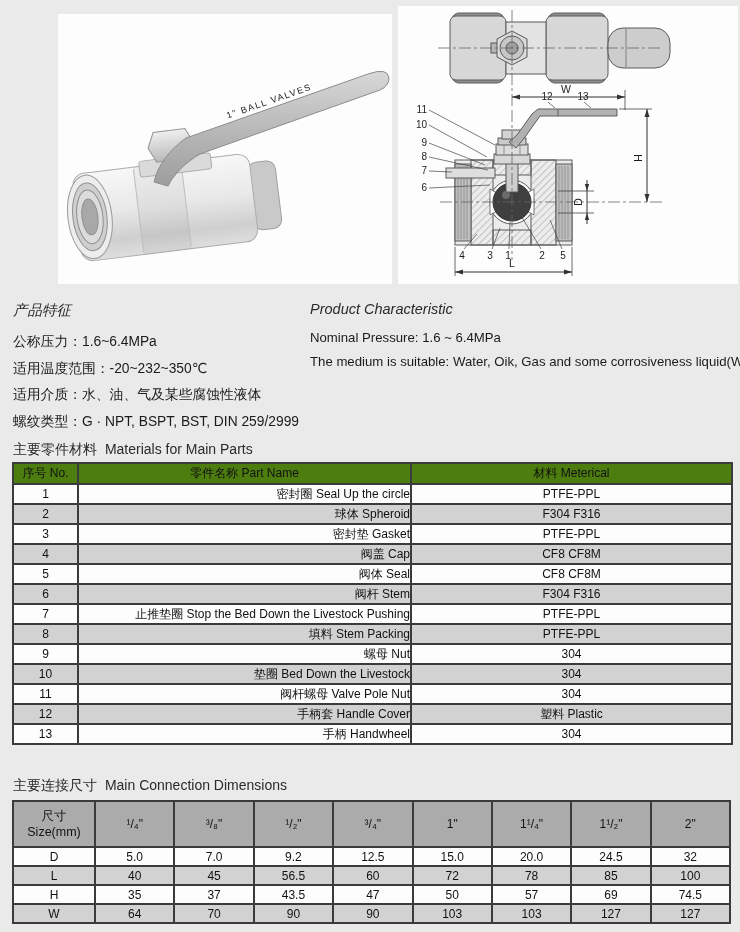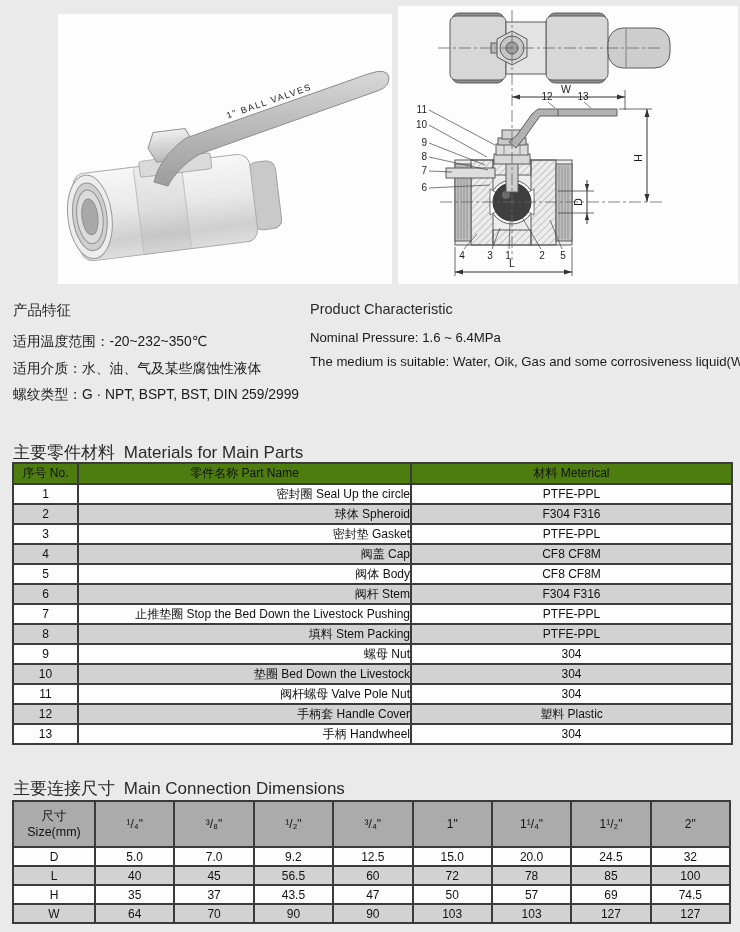--- a/index.html
+++ b/index.html
@@ -8,25 +8,25 @@
     background:#eaeaea; overflow:hidden;
     font-family:"Liberation Sans","DejaVu Sans",sans-serif;
     color:#1b1b1b;
   }
   .photo-area { position:absolute; left:58px; top:14px; width:334px; height:270px; background:#fdfdfd; }
   .diagram-area { position:absolute; left:398px; top:6px; width:340px; height:278px; background:#fdfdfd; }
 
   .features { position:absolute; top:301px; left:13px; width:716px; display:flex; }
   .col-cn { width:297px; }
   .col-en { width:419px; }
-  .feat-title { font-size:14.5px; color:#2a2a2a; margin:0 0 13px 0; }
+  .feat-title { font-size:14.5px; color:#2a2a2a; margin:0 0 13px 0;font-style:italic; }
   .feat-line { font-size:13.2px; margin:0 0 8.5px 0; white-space:nowrap; }
   .col-cn .feat-line { font-size:13.8px; }
 
-  .section-title { position:absolute; left:13px; font-size:17px; color:#2a2a2a; white-space:nowrap; }
+  .section-title { position:absolute; left:13px; font-size:14px; color:#2a2a2a; white-space:nowrap; }
   .section-title .cn { margin-right:4px; }
   #materials-title { top:441px; }
   #dimensions-title { top:777px; }
 
   table { border-collapse:collapse; table-layout:fixed; position:absolute; left:12px; width:719px; }
   td,th { border:2px solid #3b3b3b; font-size:12px; font-weight:normal; color:#111;
           text-align:center; padding:0; overflow:hidden; white-space:nowrap; }
   #materials-table { top:462px; }
   #materials-table th { background:#4d7c0f; height:19px; }
   #materials-table td { background:#fdfdfd; height:18px; }
@@ -216,20 +216,21 @@
       <text class="lbl" x="110" y="253" text-anchor="middle">1</text>
       <text class="lbl" x="144" y="253" text-anchor="middle">2</text>
       <text class="lbl" x="165" y="253" text-anchor="middle">5</text>
     </g>
   </svg>
 </div>
 
 <div class="features">
   <div class="col-cn">
     <p class="feat-title">产品特征</p>
+    <p class="feat-line">公称压力：1.6~6.4MPa</p>
     <p class="feat-line">适用温度范围：-20~232~350℃</p>
     <p class="feat-line">适用介质：水、油、气及某些腐蚀性液体</p>
     <p class="feat-line">螺纹类型：G · NPT, BSPT, BST, DIN 259/2999</p>
   </div>
   <div class="col-en">
     <p class="feat-title">Product Characteristic</p>
     <p class="feat-line">Nominal Pressure: 1.6 ~ 6.4MPa</p>
     <p class="feat-line">The medium is suitable: Water, Oik, Gas and some corrosiveness liquid(W.O.G)</p>
   </div>
 </div>
@@ -268,21 +269,21 @@
       <td class="pn">密封垫 Gasket</td>
       <td>PTFE-PPL</td>
     </tr>
     <tr class="alt">
       <td>4</td>
       <td class="pn">阀盖 Cap</td>
       <td>CF8  CF8M</td>
     </tr>
     <tr>
       <td>5</td>
-      <td class="pn">阀体 Body</td>
+      <td class="pn">阀体 Seal</td>
       <td>CF8  CF8M</td>
     </tr>
     <tr class="alt">
       <td>6</td>
       <td class="pn">阀杆 Stem</td>
       <td>F304  F316</td>
     </tr>
     <tr>
       <td>7</td>
       <td class="pn">止推垫圈 Stop the Bed Down the Livestock Pushing</td>

